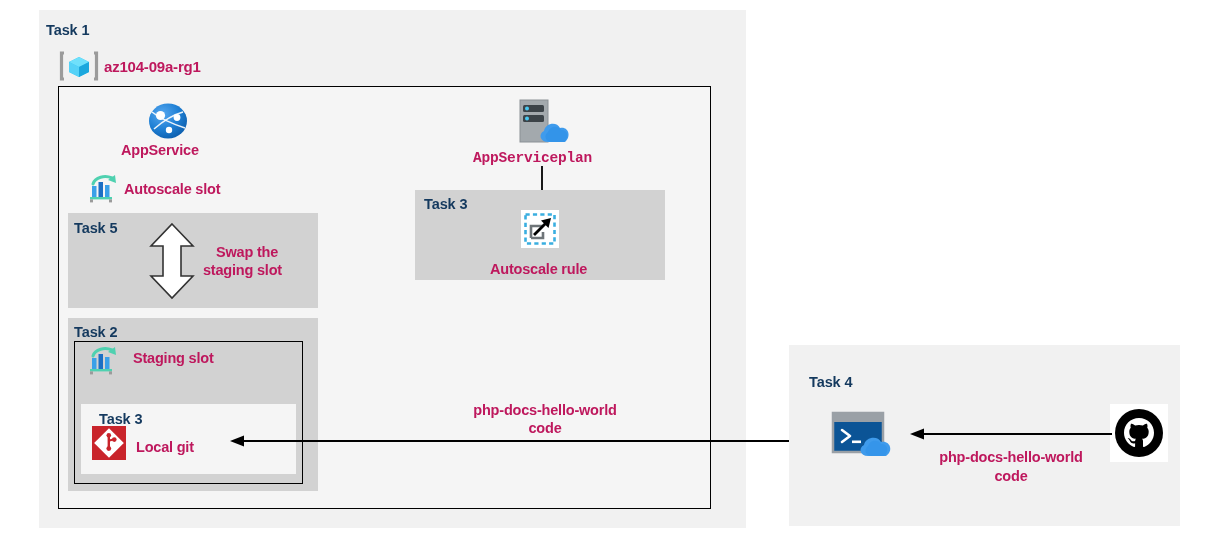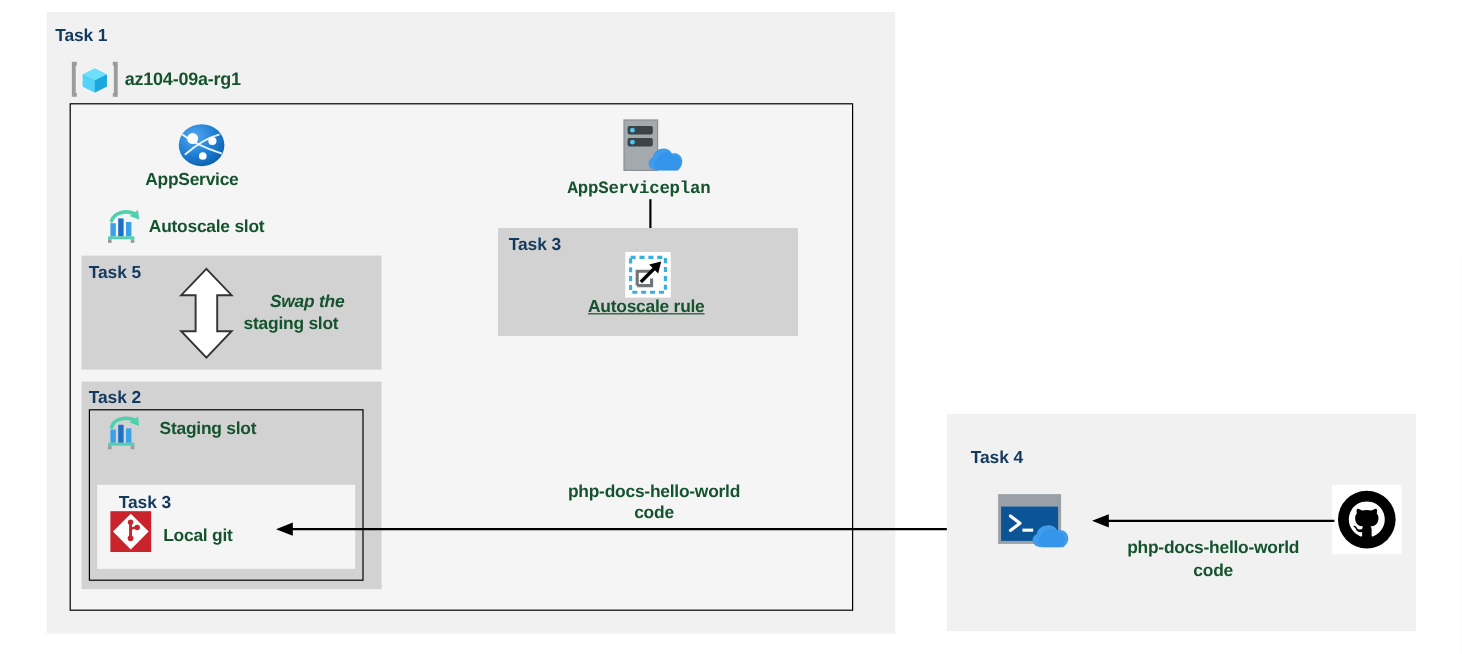--- a/index.html
+++ b/index.html
@@ -33,21 +33,21 @@
   .task-label {
     position: absolute;
     color: #14395e;
     font-weight: bold;
     font-size: 14.5px;
     letter-spacing: -0.1px;
     white-space: nowrap;
   }
   .node-label {
     position: absolute;
-    color: #14532d;
+    color: #be185d;
     font-weight: bold;
     font-size: 14.5px;
     white-space: nowrap;
     letter-spacing: -0.2px;
   }
   .node-label.center {
     text-align: center;
     white-space: normal;
     line-height: 1.25;
   }
@@ -113,21 +113,21 @@
   <div class="node-label" style="left:124px; top:181px;">Autoscale slot</div>
 
   <div class="panel panel-gray" style="left:68px; top:213px; width:250px; height:95px;"></div>
   <div class="task-label" style="left:74px; top:220px;">Task 5</div>
 
   <div class="icon" style="left:148px; top:222px;">
     <svg width="48" height="78" viewBox="0 0 48 78">
       <polygon points="24,2 45,24 33,24 33,54 45,54 24,76 3,54 15,54 15,24 3,24" fill="#ffffff" stroke="#333333" stroke-width="1.6" stroke-linejoin="miter"></polygon>
     </svg>
   </div>
-  <div class="node-label center" style="left:201px; top:243px; width:110px; text-align:center;font-style:italic;">Swap the</div>
+  <div class="node-label center" style="left:216px; top:243px; width:110px; text-align:left;">Swap the</div>
   <div class="node-label center" style="left:203px; top:261px; width:120px; text-align:left;">staging slot</div>
 
   <div class="panel panel-gray" style="left:68px; top:318px; width:250px; height:173px;"></div>
   <div class="task-label" style="left:74px; top:324px;">Task 2</div>
 
   <div class="panel" style="left:74px; top:341px; width:229px; height:143px; background:#d2d2d2; border:1.5px solid #000000; box-sizing:border-box;"></div>
 
   <div class="icon" style="left:88px; top:346px;">
     <svg width="32" height="30" viewBox="0 0 32 30">
       <path d="M5 10 C7 3, 17 1, 24 4" stroke="#4fd1b0" stroke-width="3" fill="none" stroke-linecap="round"></path>
@@ -187,21 +187,21 @@
   <div class="icon" style="left:521px; top:210px;">
     <svg width="38" height="38" viewBox="0 0 38 38">
       <rect x="0" y="0" width="38" height="38" fill="#ffffff"></rect>
       <rect x="4.5" y="4.5" width="29" height="29" fill="none" stroke="#3aaee0" stroke-width="2.6" stroke-dasharray="4.2 3.2"></rect>
       <path d="M10 28 L10 16 L22 16" fill="none" stroke="#6e7478" stroke-width="2.6"></path>
       <path d="M10 28 L22 28 L22 22" fill="none" stroke="#6e7478" stroke-width="2.6"></path>
       <line x1="13" y1="25" x2="28" y2="10" stroke="#000000" stroke-width="2.8"></line>
       <polygon points="30,8 20,10.5 27.5,18" fill="#000000"></polygon>
     </svg>
   </div>
-  <div class="node-label" style="left:490px; top:248px;text-decoration:underline;">Autoscale rule</div>
+  <div class="node-label" style="left:490px; top:261px;">Autoscale rule</div>
 
   <div class="node-label center" style="left:445px; top:401px; width:200px;">php-docs-hello-world</div>
   <div class="node-label center" style="left:445px; top:419px; width:200px;">code</div>
 
   <svg class="icon" style="left:228px; top:432px;" width="600" height="18">
     <line x1="14" y1="9" x2="598" y2="9" stroke="#000000" stroke-width="1.8"></line>
     <polygon points="2,9 16,3.5 16,14.5" fill="#000000"></polygon>
   </svg>
 
   <div class="panel panel-lightgray" style="left:789px; top:345px; width:391px; height:181px;"></div>

